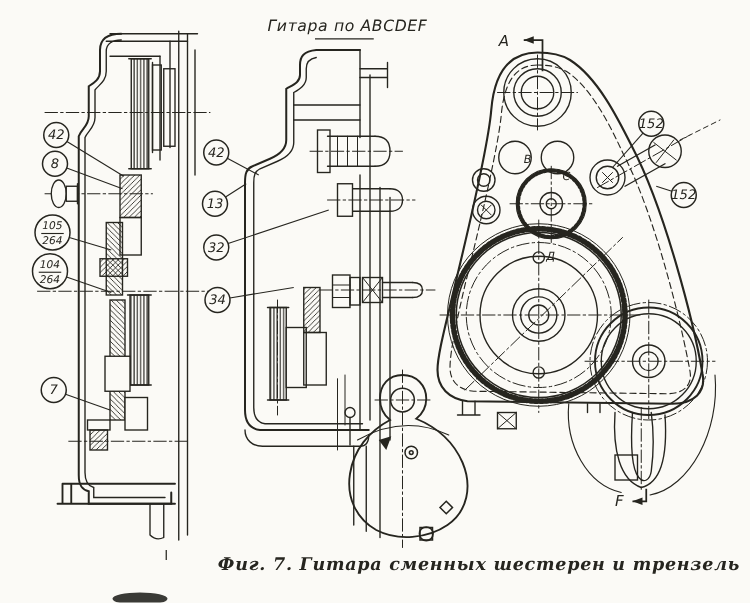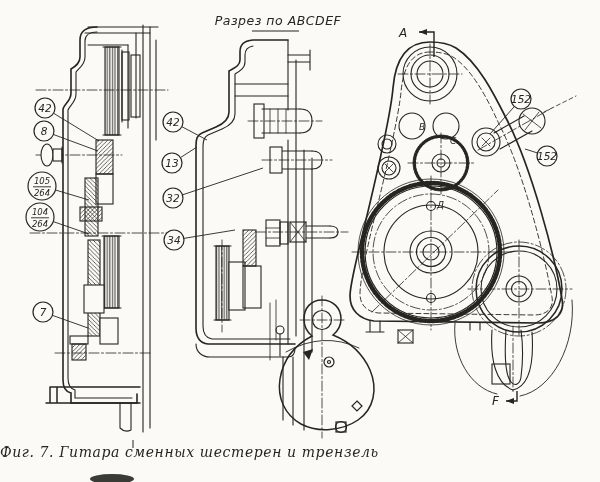--- a/index.html
+++ b/index.html
@@ -4,22 +4,22 @@
 <style>
   html,body{margin:0;padding:0;}
   body{width:600px;height:482px;overflow:hidden;background:#fbfaf6;
        font-family:"DejaVu Sans",sans-serif;}
   #page{position:relative;width:600px;height:482px;background:#fbfaf6;}
   #drawing{position:absolute;left:0;top:0;}
   .overlay{position:absolute;color:#26251f;}
   #section-title{left:188px;top:13px;width:180px;text-align:center;
       font-style:italic;font-size:12.5px;letter-spacing:.5px;
       font-family:"DejaVu Sans",sans-serif;}
-  #caption{left:0;top:444px;width:592px;text-align:left;
-      font-family:"DejaVu Serif",serif;font-weight:normal;font-style:italic;
+  #caption{left:0;top:444px;width:592px;text-align:right;
+      font-family:"DejaVu Serif",serif;font-weight:bold;font-style:italic;
       font-size:14px;letter-spacing:.6px;}
 </style>
 </head>
 <body>
 
 <div id="page">
 
 <svg id="drawing" width="600" height="482" viewBox="0 0 600 482">
   <defs>
     <pattern id="vh" width="2.6" height="4" patternUnits="userSpaceOnUse">
@@ -289,15 +289,15 @@
           <polyline points="517,391 517,401 506,401" fill="none" stroke="#26251f" stroke-width="1.4"></polyline>
           <polygon points="506,401 514,398 514,404" fill="#26251f"></polygon>
           <text x="492" y="405" fill="#26251f" font-size="12" font-style="italic" font-family="&quot;DejaVu Sans&quot;,sans-serif">F</text>
         </g>
         <text x="419" y="130" fill="#26251f" font-size="9" font-style="italic" font-family="&quot;DejaVu Sans&quot;,sans-serif">B</text>
         <text x="450" y="144" fill="#26251f" font-size="9" font-style="italic" font-family="&quot;DejaVu Sans&quot;,sans-serif">C</text>
         <text x="437" y="208" fill="#26251f" font-size="9" font-style="italic" font-family="&quot;DejaVu Sans&quot;,sans-serif">Д</text>
       </g>
 </svg>
 
-<div id="section-title" class="overlay">Разрез по ABCDEF</div>
+<div id="section-title" class="overlay">Гитара по ABCDEF</div>
 <div id="caption" class="overlay">Фиг. 7. Гитара сменных шестерен и трензель</div>
 </div>
 
 </body></html>

